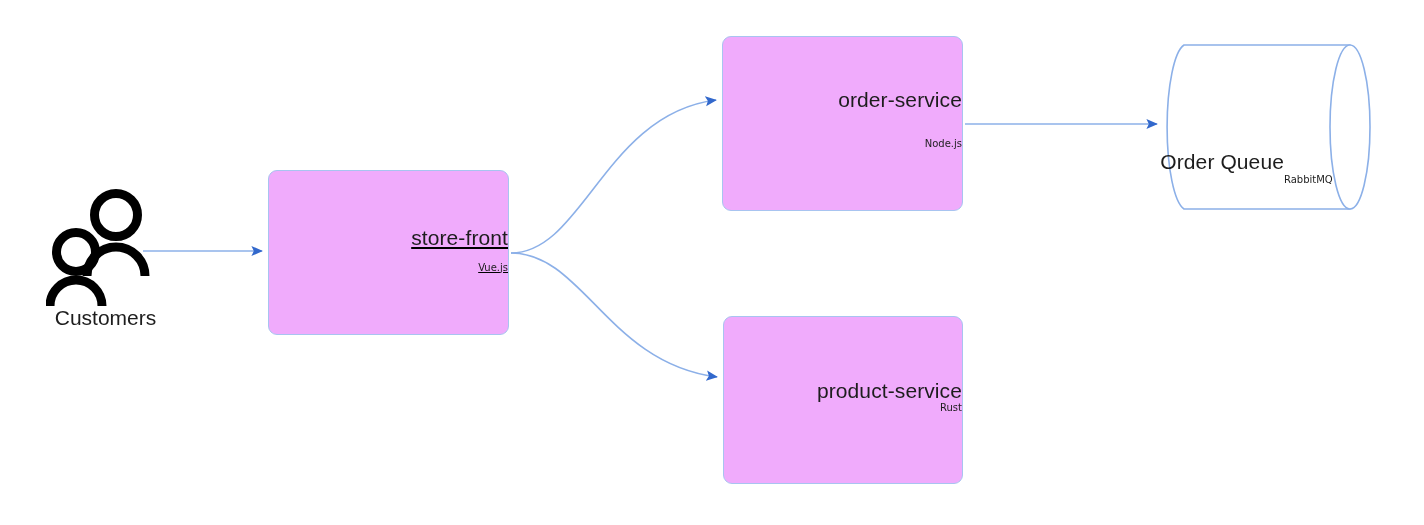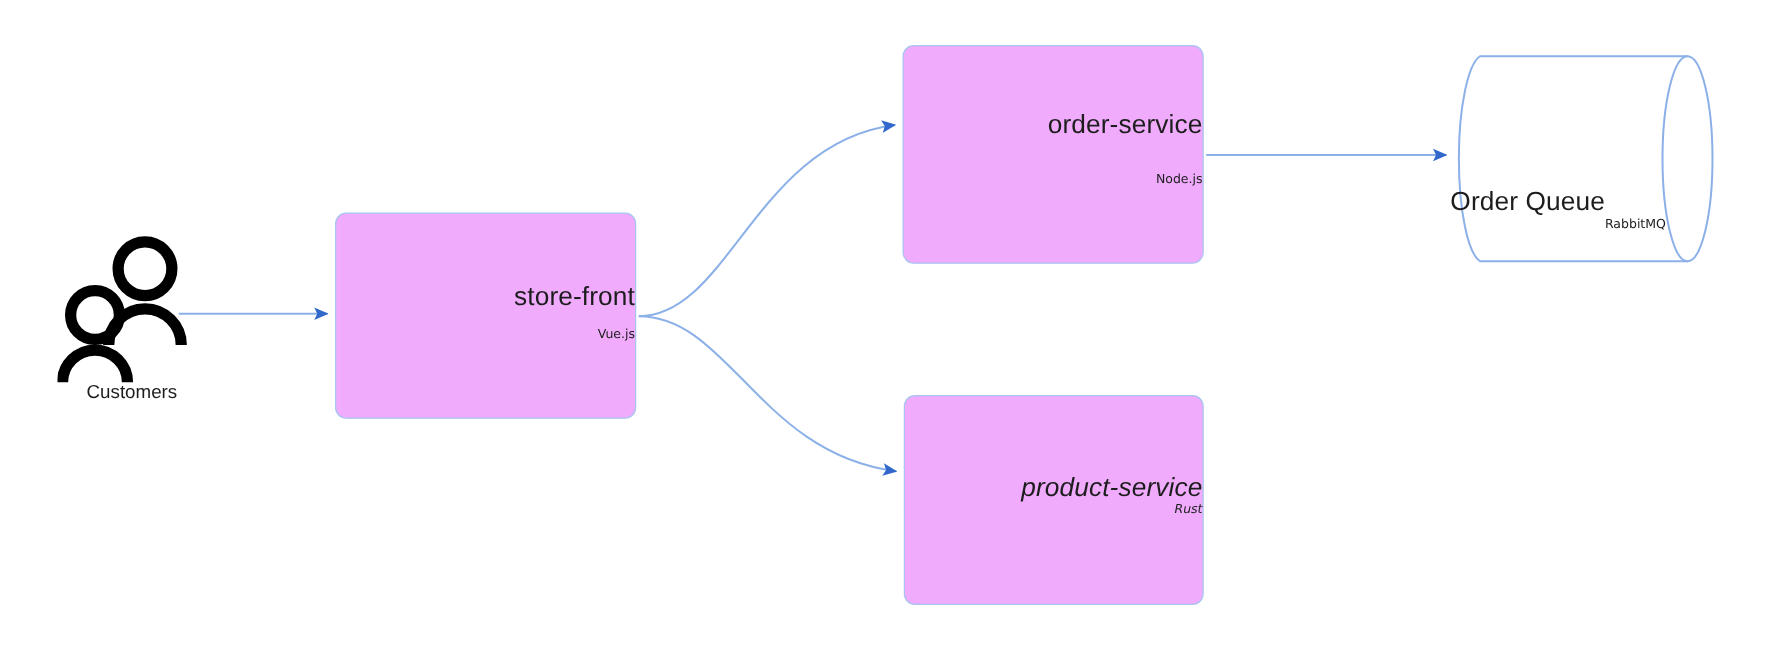--- a/index.html
+++ b/index.html
@@ -47,29 +47,29 @@
     white-space: nowrap;
   }
   .node-sub {
     color: #1d1d1d;
     font-family: "DejaVu Sans", sans-serif;
     font-size: 10px;
     line-height: 1.1;
     white-space: nowrap;
   }
 
-  #node-store-front   { left: 268px; top: 170px; width: 241px; height: 165px; }
+  #node-store-front   { left: 268px; top: 170px; width: 241px; height: 165px; text-decoration: underline; }
   #node-store-front .node-title { margin-top: -6px; }
   #node-store-front .node-sub   { margin-top: 12px; }
 
   #node-order-service { left: 722px; top: 36px;  width: 241px; height: 175px; }
   #node-order-service .node-title { margin-top: -10px; }
   #node-order-service .node-sub   { margin-top: 27px; }
 
-  #node-product-service { left: 723px; top: 316px; width: 240px; height: 168px; font-style: italic; }
+  #node-product-service { left: 723px; top: 316px; width: 240px; height: 168px; }
   #node-product-service .node-title { margin-top: -8px; }
   #node-product-service .node-sub   { }
 
   
   #node-order-queue {
     position: absolute;
     left: 1163px;
     top: 44px;
     width: 208px;
     height: 166px;
@@ -110,21 +110,21 @@
     height: 118px;
   }
   #actor-customers .actor-label {
     position: absolute;
     left: 0;
     top: 118px;
     width: 135px;
     text-align: center;
     color: #1d1d1d;
     font-family: "Liberation Sans", sans-serif;
-    font-size: 15px;
+    font-size: 21px;
     line-height: 1.1;
     white-space: nowrap;
   }
 </style>
 </head>
 <body>
 
 <div id="canvas">
 
   <svg id="edges" viewBox="0 0 1424 525" xmlns="http://www.w3.org/2000/svg">

